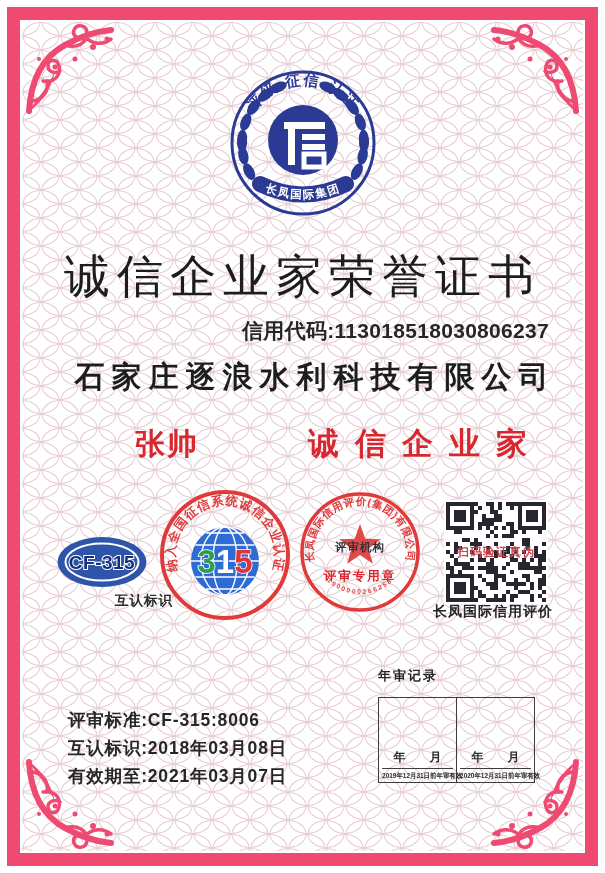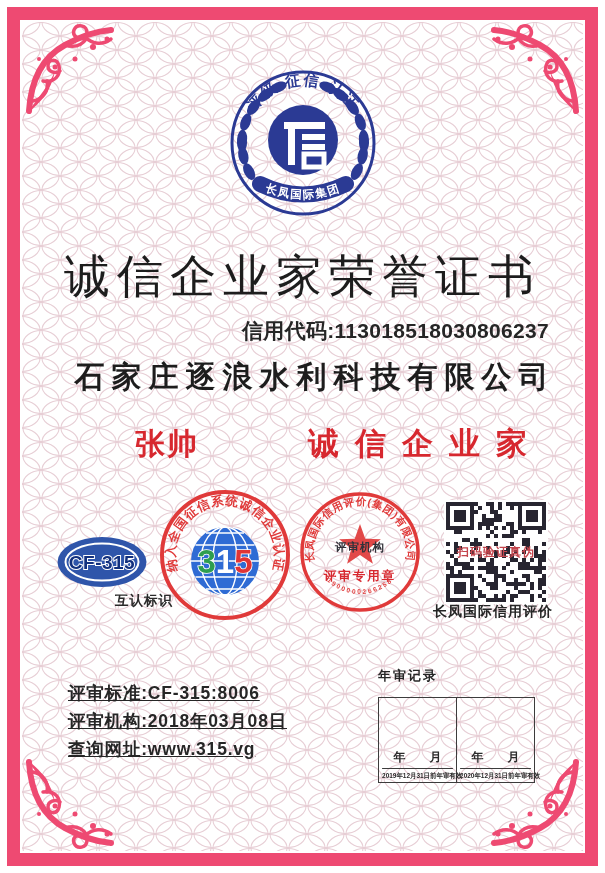--- a/index.html
+++ b/index.html
@@ -24,21 +24,21 @@
   .honoree-name{left:135px;top:424px;font-size:30px;font-weight:bold;color:#d7282f;letter-spacing:2px;}
   .honor-title{left:308px;top:423px;font-size:31px;font-weight:bold;color:#d7282f;letter-spacing:16px;white-space:nowrap;}
   .cf315{left:56px;top:536px;}
   .cf-label{left:75px;top:592px;font-size:13.5px;font-weight:bold;color:#2a2a2a;letter-spacing:1px;margin-left:40px;}
   .globe-seal{left:159px;top:489px;}
   .red-seal{left:298px;top:490px;}
   .qr-wrap{left:444px;top:500px;width:104px;height:104px;}
   .qr-overlay{position:absolute;left:2px;right:2px;top:44px;text-align:center;font-size:12px;
               color:#c4454d;font-weight:bold;letter-spacing:1px;z-index:6;}
   .qr-caption{left:433px;top:603px;font-size:14px;font-weight:bold;color:#262626;letter-spacing:1px;}
-  .details{left:68px;top:679px;font-size:17.5px;font-weight:bold;color:#262626;text-decoration:underline;}
+  .details{left:68px;top:706px;font-size:17.5px;font-weight:bold;color:#262626;}
   .details .line{height:28px;line-height:28px;letter-spacing:0.8px;}
   .annual{left:378px;top:667px;width:160px;}
   .annual-title{font-size:13px;font-weight:bold;letter-spacing:2px;color:#262626;margin-bottom:12px;}
   .annual-table{display:flex;}
   .annual-box{width:77px;border:1.5px solid #3c3c3c;}
   .annual-box + .annual-box{border-left:none;}
   .cell-main{height:70px;position:relative;}
   .ym{position:absolute;bottom:2px;left:0;right:0;display:flex;justify-content:center;gap:24px;
       font-size:12px;font-weight:bold;color:#2a2a2a;}
   .note{border-top:1.5px solid #3c3c3c;font-size:7px;font-weight:bold;text-align:center;
@@ -479,22 +479,22 @@
         <rect x="66" y="98" width="4" height="4" fill="#272530"></rect>
         <rect x="86" y="98" width="4" height="4" fill="#272530"></rect>
         <rect x="98" y="98" width="4" height="4" fill="#272530"></rect>
       </svg>
     <div class="qr-overlay">扫码验证真伪</div>
   </div>
   <div class="abs qr-caption">长凤国际信用评价</div>
 
   <div class="abs details">
     <div class="line">评审标准:CF-315:8006</div>
-    <div class="line">评审机构:2018年03月08日</div>
-    <div class="line">查询网址:www.315.vg</div>
+    <div class="line">互认标识:2018年03月08日</div>
+    <div class="line">有效期至:2021年03月07日</div>
   </div>
 
   <div class="abs annual">
     <div class="annual-title">年审记录</div>
     <div class="annual-table">
       <div class="annual-box">
         <div class="cell-main">
           <div class="ym">
             <span>年</span>
             <span>月</span>

